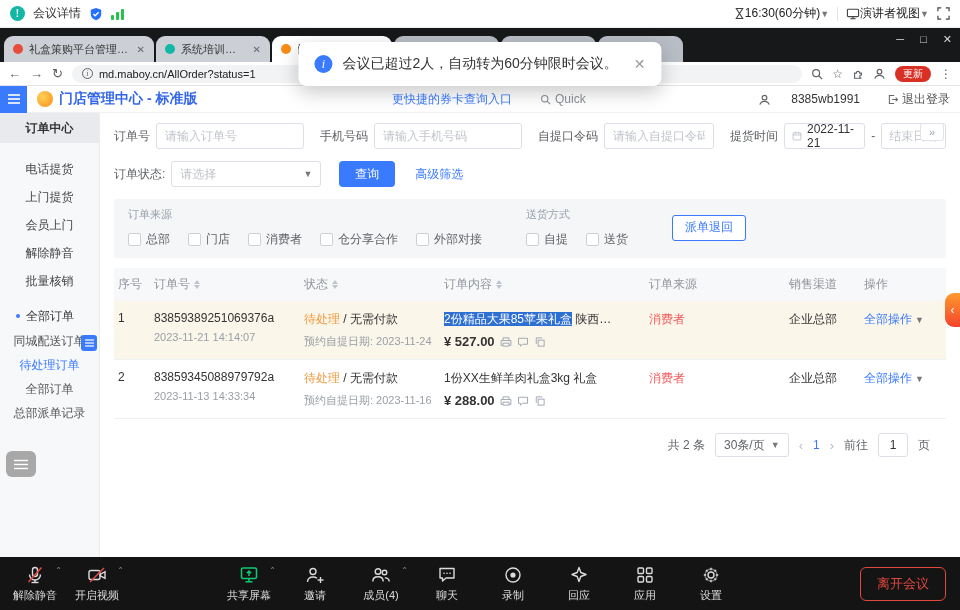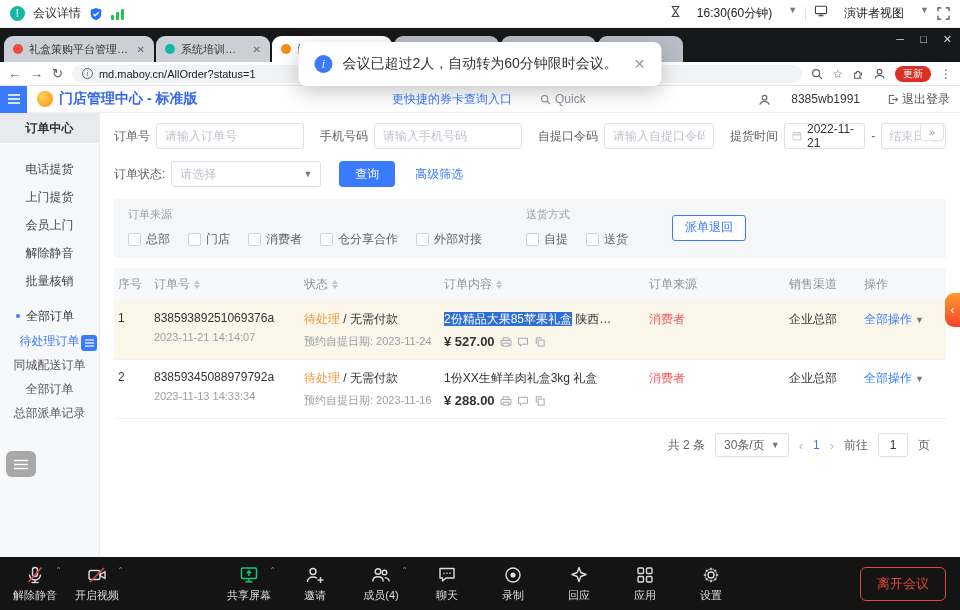--- a/index.html
+++ b/index.html
@@ -9,21 +9,21 @@
 
   
   .meet-topbar{position:absolute;top:0;left:0;right:0;height:28px;background:#fff;z-index:40;
     display:flex;align-items:center;justify-content:space-between;padding:0 10px;border-bottom:1px solid #ececec;}
   .mt-left,.mt-right{display:flex;align-items:center;gap:8px;}
   .mt-info{width:15px;height:15px;border-radius:50%;background:#12b7a6;color:#fff;font-size:10px;
     display:flex;align-items:center;justify-content:center;font-weight:bold;}
   .bars{display:flex;align-items:flex-end;gap:2px;height:12px;}
   .bars i{display:block;width:3px;background:#27c24c;border-radius:1px;}
   .bars i:nth-child(1){height:5px}.bars i:nth-child(2){height:8px}.bars i:nth-child(3){height:11px}
-  .mt-group{display:flex;align-items:flex-start;gap:16px;color:#222;}
+  .mt-group{display:flex;align-items:center;gap:0;color:#222;}
   .caret{color:#777;font-size:9px;}
   .mt-sep{width:1px;height:14px;background:#e4e4e4;}
 
   
   .share-area{position:absolute;top:28px;left:0;width:960px;height:529px;background:#fff;overflow:hidden;}
   .tabstrip{height:34px;background:#17181a;display:flex;align-items:flex-end;padding-left:4px;position:relative;}
   .tab{height:26px;display:flex;align-items:center;gap:6px;padding:0 9px;background:#ccd0d6;
     border-radius:9px 9px 0 0;margin-right:2px;font-size:11px;color:#333;white-space:nowrap;overflow:hidden;}
   .tab.active{background:#fff;}
   .tab.stub{background:#b9bec6;}
@@ -283,22 +283,22 @@
           <div class="sb-gap"></div>
           <div class="sb-item">电话提货</div>
           <div class="sb-item">上门提货</div>
           <div class="sb-item">会员上门</div>
           <div class="sb-item">解除静音</div>
           <div class="sb-item">批量核销</div>
           <div class="sb-group">
             <span class="dot"></span>
             <span>全部订单</span>
           </div>
+          <div class="sb-sub">同城配送订单</div>
           <div class="sb-sub active">待处理订单</div>
-          <div class="sb-sub">同城配送订单</div>
           <div class="sb-sub">全部订单</div>
           <div class="sb-sub">总部派单记录</div>
           <span class="blue-mini">
             <svg width="9" height="8" viewBox="0 0 9 8">
                 <g stroke="#fff" stroke-width="1.2">
                   <line x1="0" y1="1" x2="9" y2="1"></line>
                   <line x1="0" y1="4" x2="9" y2="4"></line>
                   <line x1="0" y1="7" x2="9" y2="7"></line>
                 </g>
               </svg>

